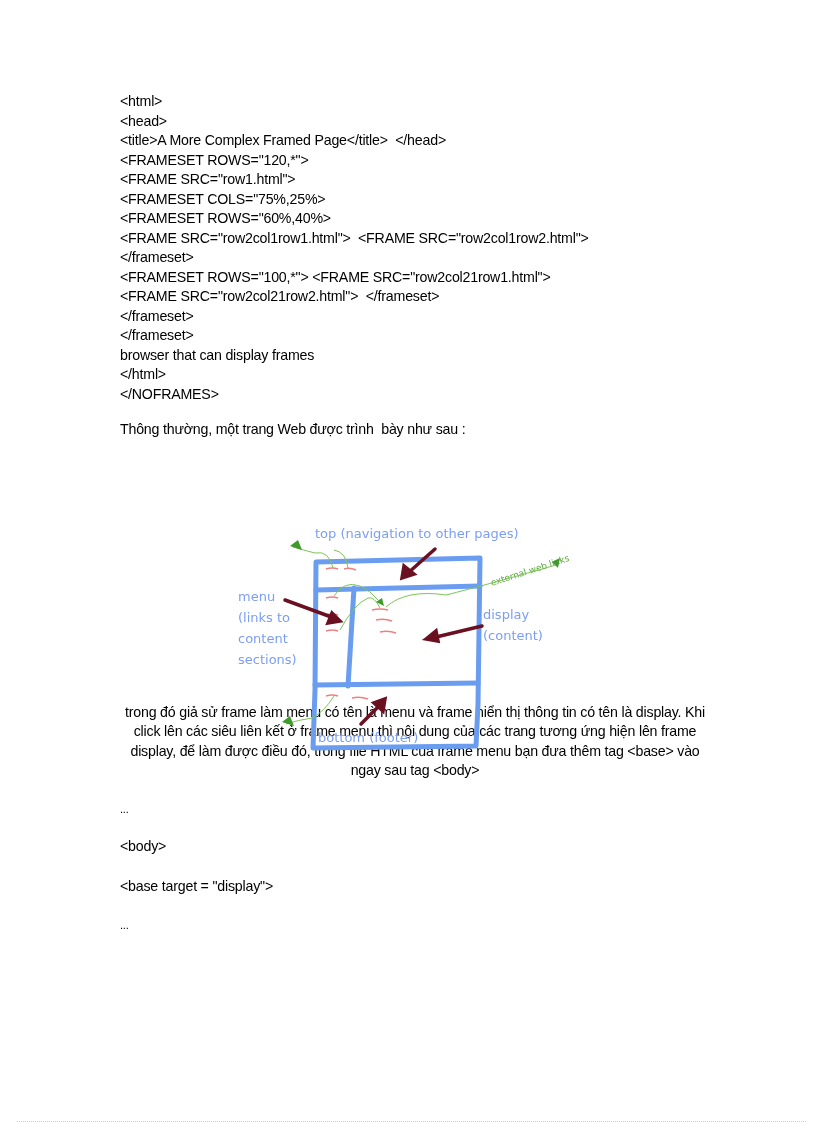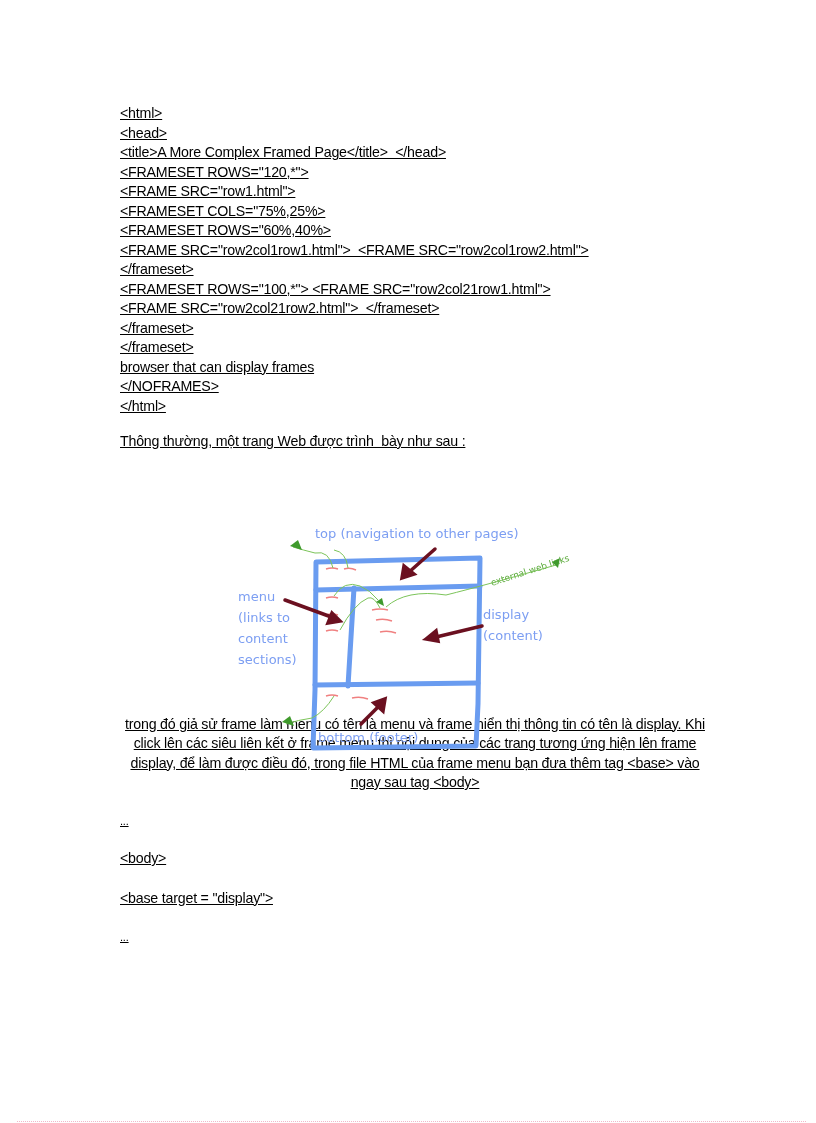--- a/index.html
+++ b/index.html
@@ -1,18 +1,18 @@
 <!DOCTYPE html>
 <html><head>
   <meta charset="utf-8">
   <style>
     html, body { margin: 0; padding: 0; background: #ffffff; }
     body { width: 816px; height: 1123px; position: relative; overflow: hidden;
            font-family: "Liberation Sans", sans-serif; color: #000; }
-    .page { position: absolute; left: 120px; top: 104px; width: 600px; text-decoration: underline; }
+    .page { position: absolute; left: 120px; top: 92px; width: 600px; }
     .line { font-size: 14.2px; line-height: 19.5px; white-space: pre; letter-spacing: -0.2px; }
     .para { font-size: 14.2px; line-height: 19.5px; letter-spacing: -0.2px; width: 590px; text-align: center; }
     .figure { position: absolute; left: 230px; top: 518px; width: 370px; height: 240px; text-align: center; }
     .dots { position: absolute; left: 17px; right: 10px; top: 1121px; height: 1px;
             border-top: 1px dotted #f3b7c8; }
     svg text { font-family: "DejaVu Sans", sans-serif; }
   </style>
 </head>
 <body>
 
@@ -25,22 +25,22 @@
     <div class="line">&lt;FRAME SRC="row1.html"&gt;</div>
     <div class="line">&lt;FRAMESET COLS="75%,25%&gt;</div>
     <div class="line">&lt;FRAMESET ROWS="60%,40%&gt;</div>
     <div class="line">&lt;FRAME SRC="row2col1row1.html"&gt;  &lt;FRAME SRC="row2col1row2.html"&gt;</div>
     <div class="line">&lt;/frameset&gt;</div>
     <div class="line">&lt;FRAMESET ROWS="100,*"&gt; &lt;FRAME SRC="row2col21row1.html"&gt;</div>
     <div class="line">&lt;FRAME SRC="row2col21row2.html"&gt;  &lt;/frameset&gt;</div>
     <div class="line">&lt;/frameset&gt;</div>
     <div class="line">&lt;/frameset&gt;</div>
     <div class="line">browser that can display frames</div>
+    <div class="line">&lt;/html&gt;</div>
     <div class="line">&lt;/NOFRAMES&gt;</div>
-    <div class="line">&lt;/html&gt;</div>
   </div>
 
   <div style="height:16px"></div>
   <div class="line">Thông thường, một trang Web được trình  bày như sau :</div>
 
   <div style="height:263px"></div>
 
   <div class="para">trong đó giả sử frame làm menu có tên là menu và frame hiển thị thông tin có tên là display. Khi click lên các siêu liên kết ở frame menu thì nội dung của các trang tương ứng hiện lên frame display, để làm được điều đó, trong file HTML của frame menu bạn đưa thêm tag &lt;base&gt; vào ngay sau tag &lt;body&gt;</div>
 
   <div style="height:19px"></div>

